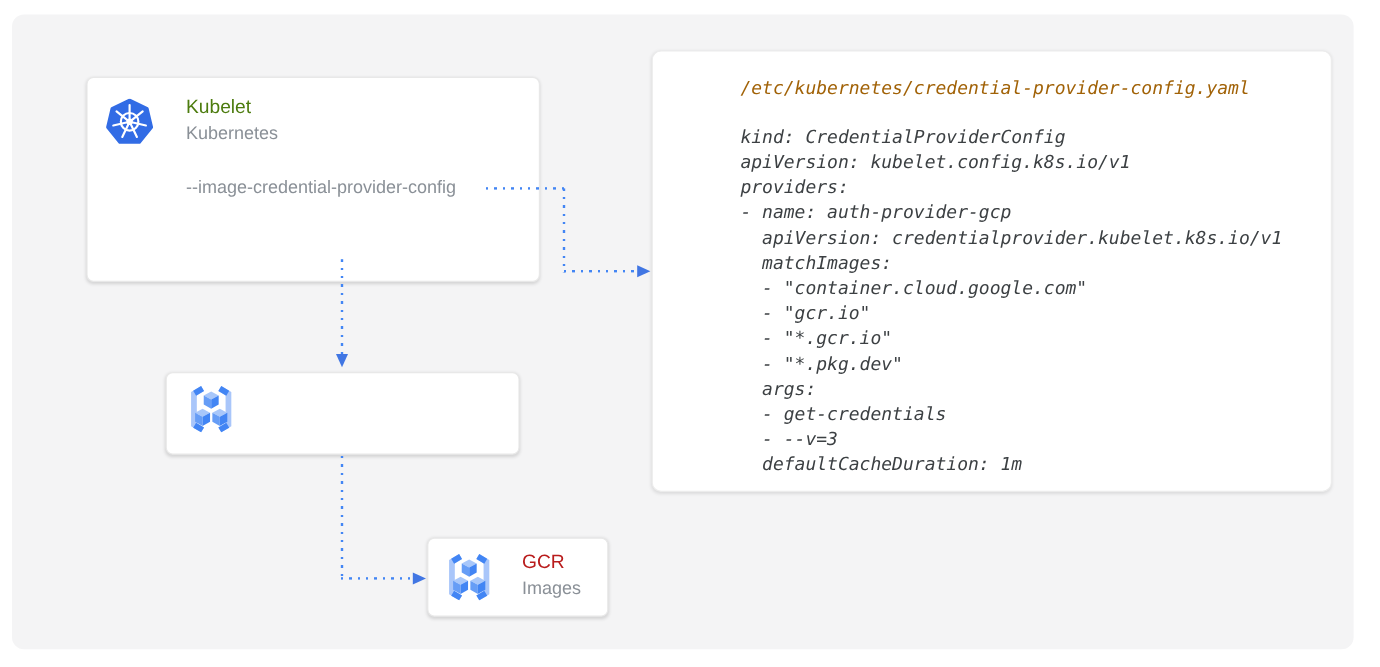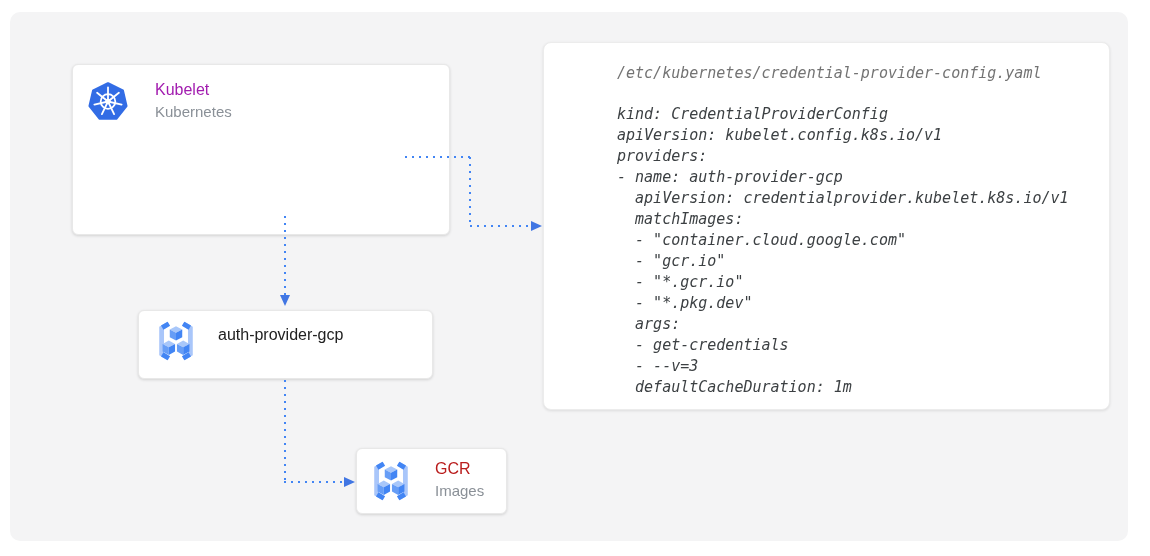--- a/index.html
+++ b/index.html
@@ -23,21 +23,21 @@
     background: #ffffff;
     border: 1px solid #e8e8e8;
     border-radius: 6px;
     box-shadow: 0 1px 3px rgba(0,0,0,0.14);
     box-sizing: border-box;
   }
   .node-kubelet { left: 72px; top: 64px; width: 378px; height: 171px; }
   .node-auth    { left: 138px; top: 310px; width: 295px; height: 69px; }
   .node-gcr     { left: 356px; top: 448px; width: 151px; height: 66px; }
   .kubelet-icon { position: absolute; left: 15px; top: 17px; width: 40px; height: 40px; }
-  .kubelet-title { position: absolute; left: 82px; top: 14px; font-size: 16px; color: #a21caf; line-height: 22px; }
+  .kubelet-title { position: absolute; left: 82px; top: 14px; font-size: 16px; color: #4d7c0f; line-height: 22px; }
   .kubelet-subtitle { position: absolute; left: 82px; top: 36px; font-size: 15px; color: #8a9097; line-height: 22px; }
   .kubelet-flags { position: absolute; left: 82px; top: 79px; font-size: 15px; color: #8a9097; line-height: 26px; }
   .flag { white-space: nowrap; }
 
   .auth-icon { position: absolute; left: 14px; top: 7px; width: 46px; height: 46px; }
   .auth-title { position: absolute; left: 79px; top: 13px; font-size: 16px; color: #212121; line-height: 21px; }
   .auth-subtitle { position: absolute; left: 79px; top: 35px; font-size: 15px; color: #8a9097; line-height: 21px; }
 
   .gcr-icon { position: absolute; left: 11px; top: 9px; width: 46px; height: 46px; }
   .gcr-title { position: absolute; left: 78px; top: 9px; font-size: 16px; color: #b91c1c; line-height: 21px; }
@@ -51,21 +51,21 @@
     border: 1px solid #ececec;
     border-radius: 8px;
     box-shadow: 0 1px 3px rgba(0,0,0,0.10);
     box-sizing: border-box;
     padding: 20px 18px 18px 73px;
   }
   .code-filename {
     font-family: "DejaVu Sans Mono", "Liberation Mono", monospace;
     font-style: italic;
     font-size: 15px;
-    color: #737373;
+    color: #a16207;
     line-height: 21px;
     margin: 0 0 20px 0;
     white-space: pre;
   }
   .code-body {
     font-family: "DejaVu Sans Mono", "Liberation Mono", monospace;
     font-style: italic;
     font-weight: normal;
     font-size: 15px;
     color: #3c4043;
@@ -120,20 +120,21 @@
           <line x1="20" y1="19.5" x2="26.1" y2="32.1"></line>
           <line x1="20" y1="19.5" x2="33.6" y2="22.6"></line>
           <line x1="20" y1="19.5" x2="30.9" y2="10.8"></line>
         </g>
         <circle cx="20" cy="19.5" r="2.7" fill="#ffffff"></circle>
       </svg>
     </span>
     <div class="kubelet-title">Kubelet</div>
     <div class="kubelet-subtitle">Kubernetes</div>
     <div class="kubelet-flags">
+      <div class="flag">--image-credential-provider-config</div>
     </div>
   </div>
 
   <div class="node node-auth">
     <span class="auth-icon">
       <svg viewBox="0 0 48 48" width="46" height="46">
         <g fill="none" stroke-width="5" stroke-linecap="butt">
           <path d="M16.5,6 L9,10.5 L9,37.5 L16.5,42" stroke="#a9c6fa"></path>
           <path d="M16.5,6 L9.6,10.1" stroke="#4285f4"></path>
           <path d="M9.6,37.9 L16.5,42" stroke="#4285f4"></path>
@@ -147,21 +148,20 @@
           <polygon points="30.5,12 24,15.5 24,23.5 30.5,20" fill="#4285f4"></polygon>
           <polygon points="16.5,23.5 23,27 16.5,30.5 10,27" fill="#a8c7fa"></polygon>
           <polygon points="10,27 16.5,30.5 16.5,38.5 10,35" fill="#669df6"></polygon>
           <polygon points="23,27 16.5,30.5 16.5,38.5 23,35" fill="#4285f4"></polygon>
           <polygon points="31.5,23.5 38,27 31.5,30.5 25,27" fill="#a8c7fa"></polygon>
           <polygon points="25,27 31.5,30.5 31.5,38.5 25,35" fill="#669df6"></polygon>
           <polygon points="38,27 31.5,30.5 31.5,38.5 38,35" fill="#4285f4"></polygon>
         </g>
       </svg>
     </span>
-    <div class="auth-title">auth-provider-gcp</div>
   </div>
 
   <div class="node node-gcr">
     <span class="gcr-icon">
       <svg viewBox="0 0 48 48" width="46" height="46">
         <g fill="none" stroke-width="5" stroke-linecap="butt">
           <path d="M16.5,6 L9,10.5 L9,37.5 L16.5,42" stroke="#a9c6fa"></path>
           <path d="M16.5,6 L9.6,10.1" stroke="#4285f4"></path>
           <path d="M9.6,37.9 L16.5,42" stroke="#4285f4"></path>
           <path d="M31.5,6 L39,10.5 L39,37.5 L31.5,42" stroke="#a9c6fa"></path>

